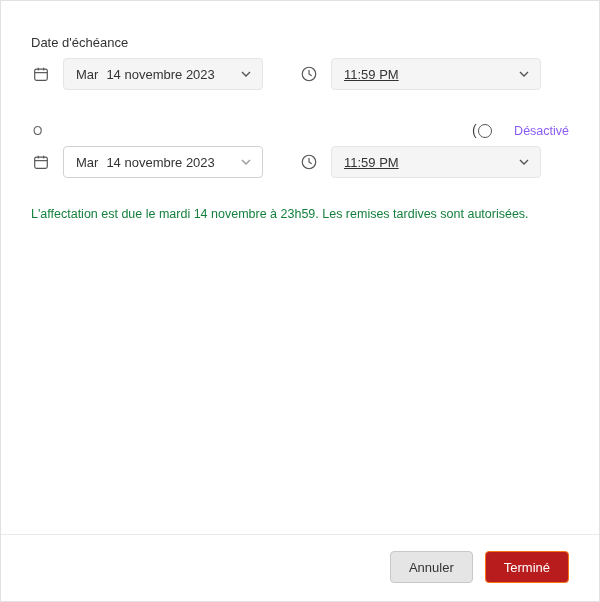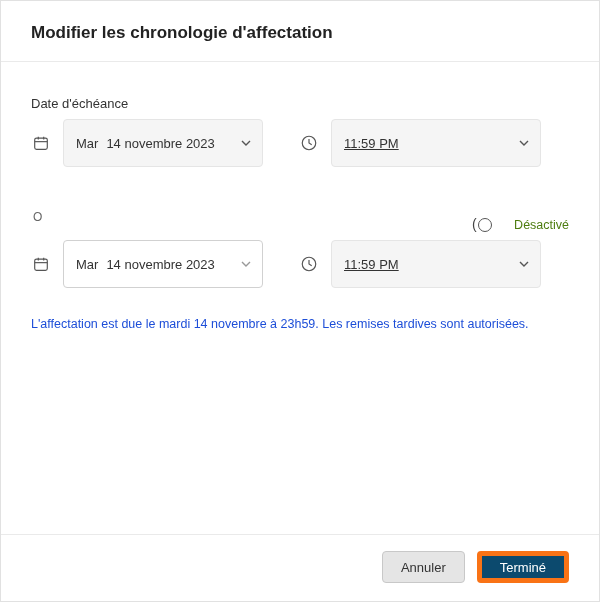--- a/index.html
+++ b/index.html
@@ -52,21 +52,21 @@
     align-items: center;
     gap: 12px;
   }
   .cal-icon, .clock-icon {
     width: 20px; height: 20px;
     display: flex; align-items: center; justify-content: center;
     flex: 0 0 20px;
   }
   .cal-icon svg, .clock-icon svg { width: 18px; height: 18px; }
   .dropdown {
-    height: 48px;
+    height: 32px;
     border: 1px solid #d1d1d1;
     border-radius: 4px;
     background: #fff;
     display: flex;
     align-items: center;
     padding: 0 8px 0 12px;
     font-size: 13px;
     color: #333;
     position: relative;
     cursor: pointer;
@@ -76,21 +76,21 @@
     border-color: #e5e5e5;
   }
   .dropdown .value { flex: 1; white-space: nowrap; overflow: hidden; }
   .dropdown .value-parts { display: flex; gap: 8px; align-items: baseline; }
   .dropdown .chev { flex: 0 0 16px; display:flex; align-items:center; justify-content:center; }
   .date-drop { width: 200px; }
   .time-drop { width: 210px; text-decoration: underline; }
   .info-text {
     margin-top: 28px;
     font-size: 12.5px;
-    color: #1d4ed8;
+    color: #15803d;
     line-height: 1.4;
   }
   .footer {
     border-top: 1px solid #eaeaea;
     padding: 16px 30px 18px 30px;
     display: flex;
     justify-content: flex-end;
     gap: 12px;
   }
   .btn {
@@ -100,48 +100,45 @@
     border-radius: 4px;
     cursor: pointer;
     display: flex; align-items: center; justify-content: center;
   }
   .btn.secondary {
     background: #e5e5e5;
     border: 1px solid #c8c8c8;
     color: #333;
   }
   .btn.primary {
-    background: #0c4a6e;
-    border: 5px solid #f97316;
+    background: #b91c1c;
+    border: 1px solid #f97316;
     color: #fff;
   }
-  .toggle-wrap { display:flex; align-items:center; gap:22px; font-size:12.5px; color:#4d7c0f;margin-top:17px;}
+  .toggle-wrap { display:flex; align-items:center; gap:22px; font-size:12.5px; color:#8b5cf6;}
   .toggle {
     width: 14px; height: 14px;
     border: 1.5px solid #555;
     border-radius: 50%;
     position: relative;
   }
   .toggle::before {
     content: "(";
     position: absolute;
     left: -7px; top: -3px;
     font-size: 14px;
     color: #444;
   }
   .sep { width: 12px; }
 </style>
 </head>
 <body>
 
 <div class="modal">
 
-  <div class="header">
-    <div class="header-title">Modifier les chronologie d'affectation</div>
-  </div>
 
   <div class="content">
 
     <div class="section">
       <div class="label-row">
         <div class="left">
           <span>Date d'échéance</span>
         </div>
       </div>
       <div class="field-row">

